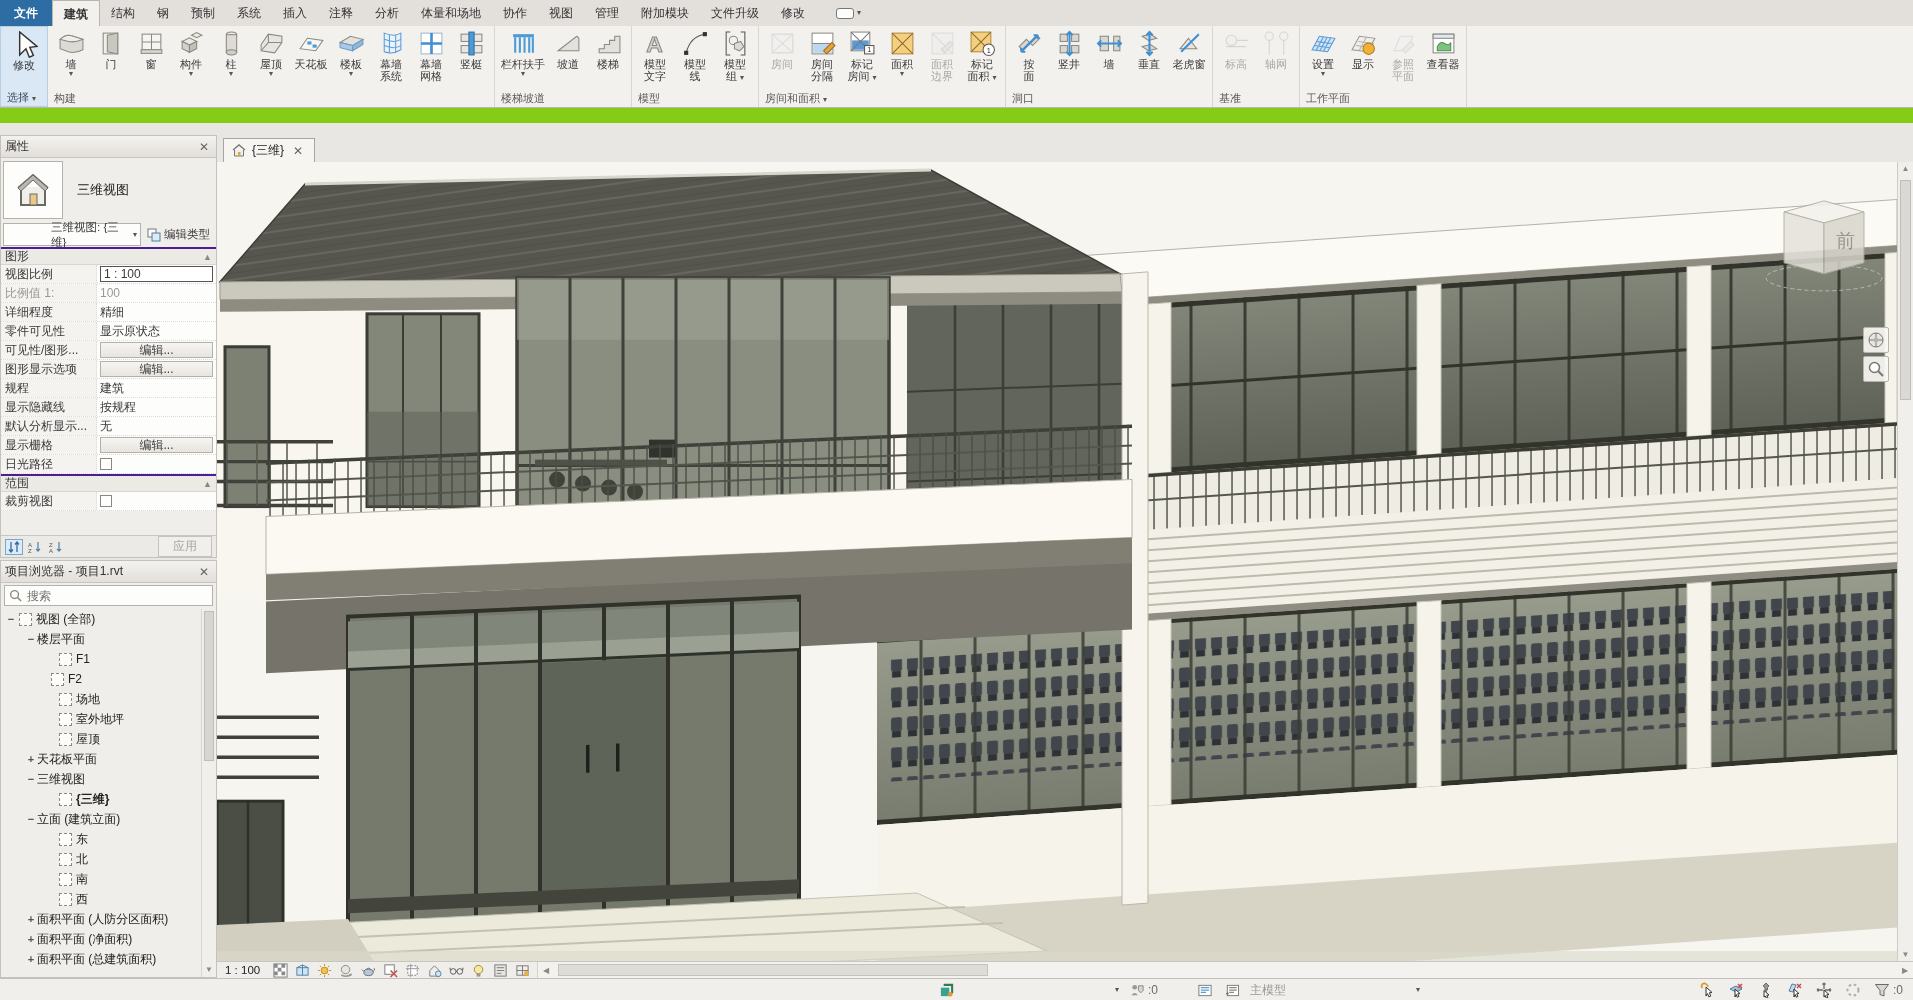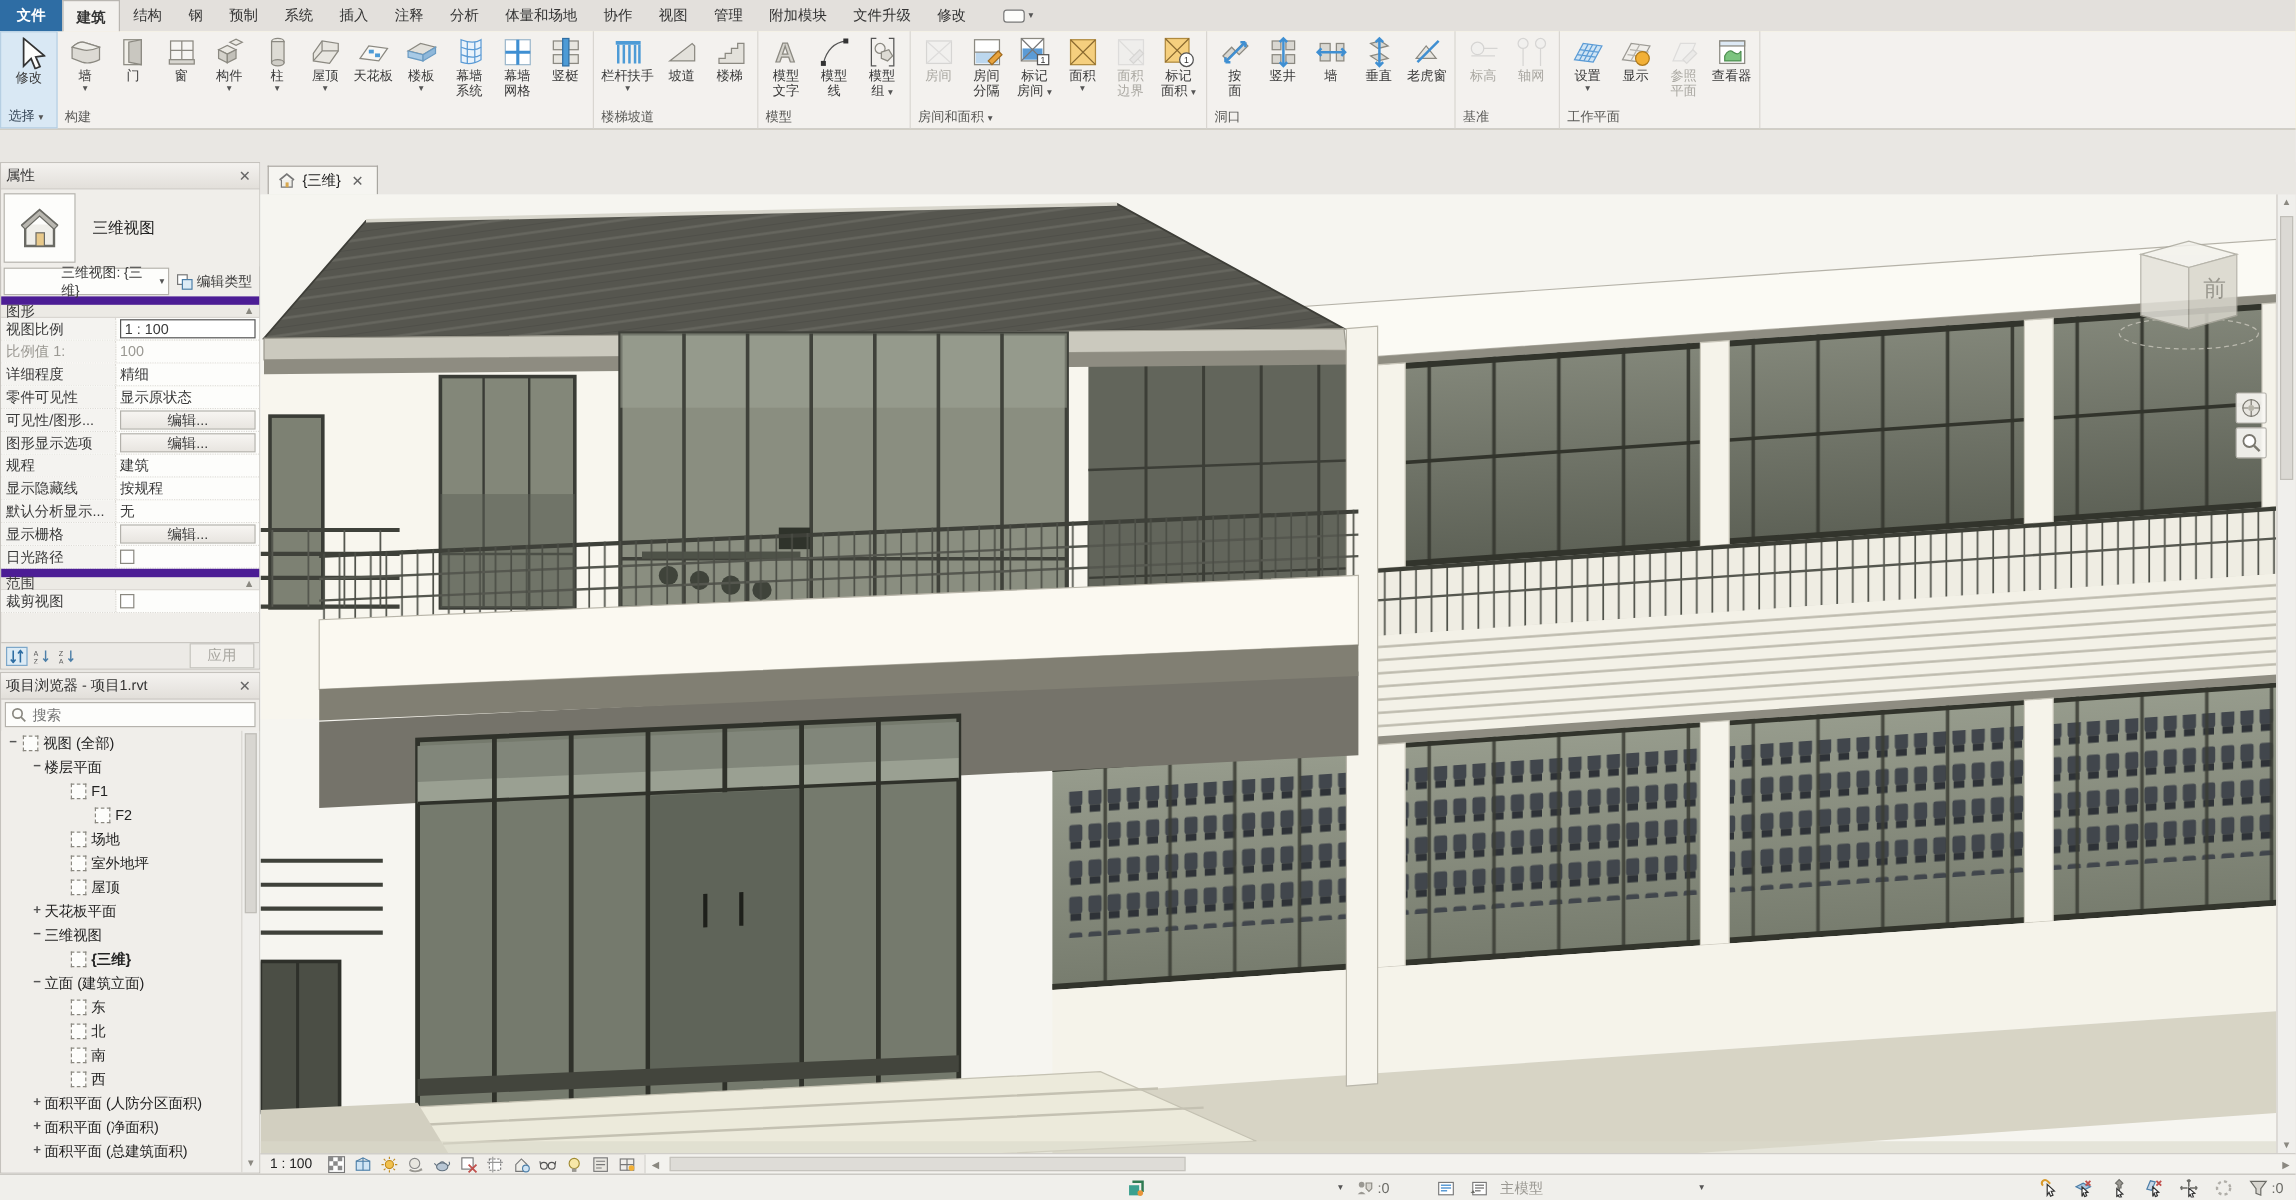--- a/index.html
+++ b/index.html
@@ -1,20 +1,20 @@
 <!DOCTYPE html>
 <html><head>
 <meta charset="utf-8">
 <style>
   * { margin:0; padding:0; box-sizing:border-box; }
   html,body { width:1913px; height:1000px; overflow:hidden; background:#e9e7e3;
     font-family:"Liberation Sans","DejaVu Sans",sans-serif; font-size:12px; color:#3a3a3a; }
 
   
-  #ribbon { position:absolute; left:0; top:0; width:1913px; height:108px; background:#fef9c3; }
+  #ribbon { position:absolute; left:0; top:0; width:1913px; height:123px; background:#84cc16; }
   #tabbar { height:26px; background:#e3e0dc; display:flex; align-items:stretch; }
   #file-tab { background:#2e6da4; color:#fff; padding:5px 14px; font-weight:bold; cursor:default; }
   .rtab { padding:5px 11px; color:#333; cursor:default; }
   .rtab.active { background:#f3f1ee; border:1px solid #b9b6b1; border-bottom:none; font-weight:bold; }
   #ribbon-opts { margin-left:14px; padding:4px 6px; color:#666; display:flex; align-items:center; gap:3px; }
   #ribbon-opts .pill { width:18px; height:11px; border:1px solid #777; border-radius:3px; background:#fdfdfb; }
   #ribbon-body { height:82px; display:flex; border-bottom:1px solid #b9b6b1; background:#f3f1ee; }
   .panel { display:flex; flex-direction:column; border-right:1px solid #d9d6d1; }
   .pbtns { flex:1; display:flex; align-items:flex-start; padding:1px 3px 0 3px; }
   .plabel { height:16px; color:#5a5a57; font-size:11px; line-height:15px; white-space:nowrap; padding:0 6px; }
@@ -36,21 +36,21 @@
               display:flex; align-items:center; padding:0 4px; font-size:12px; color:#333;gap:16px; }
   .pal-head .t { flex:1; white-space:nowrap; overflow:hidden; }
   .xbtn { width:16px; text-align:center; color:#666; font-size:12px; cursor:default; }
   #preview-row { display:flex; align-items:center; height:64px; padding:2px; background:#f0eeea; }
   #preview-box { width:60px; height:58px; background:#fdfdfb; border:1px solid #b5b2ac; display:flex; align-items:center; justify-content:center; }
   #preview-label { margin-left:14px; font-size:13px; color:#222; }
   #type-row { display:flex; height:25px; padding:1px 2px; gap:2px; }
   #type-selector { flex:1; background:#fdfdfb; border:1px solid #b5b2ac; display:flex; align-items:center; padding:0 3px; }
   #type-selector .t { flex:1; font-size:11.5px;margin-left:44px; }
   #edit-type { display:flex; align-items:center; gap:3px; border:1px solid transparent; padding:0 3px; font-size:11.5px; }
-  .sec-row { height:18px; background:#eceae5; border-top:7px solid #4c1d95; border-bottom:1px solid #d9d6d1;
+  .sec-row { height:18px; background:#eceae5; border-top:2px solid #4c1d95; border-bottom:1px solid #d9d6d1;
              display:flex; align-items:center; padding:0 4px; color:#3c3c3c; }
   .sec-row .t { flex:1; }
   .sec-row .chev { color:#8a8880; font-size:9px; }
   .prow { display:flex; height:19px; align-items:center; border-bottom:1px dotted #dcdad5; background:#fdfdfb; }
   .prow .lab { width:96px; padding-left:4px; background:#f4f3f0; align-self:stretch; display:flex; align-items:center;
                border-right:1px dotted #dcdad5; white-space:nowrap; overflow:hidden; }
   .prow .val { flex:1; padding:0 3px; display:flex; align-items:center; }
   .prow .val.muted, .prow .lab.muted { color:#9a9892; }
   .vinput { flex:1; border:1px solid #555; background:#fff; padding:0 3px; height:16px; line-height:15px; }
   .vbtn { flex:1; border:1px solid #b3b1ab; background:linear-gradient(#f7f5f2,#e8e5e0); text-align:center; height:16px; line-height:15px; }
@@ -628,21 +628,21 @@
       </div>
       <div class="titem " style="padding-left:24px">
     <span class="tog">−</span>
         <span class="tl">楼层平面</span>
       </div>
       <div class="titem " style="padding-left:44px">
     <span class="tog"></span>
         <span class="vic"></span>
         <span class="tl">F1</span>
       </div>
-      <div class="titem " style="padding-left:64px">
+      <div class="titem " style="padding-left:36px">
     <span class="tog"></span>
         <span class="vic"></span>
         <span class="tl">F2</span>
       </div>
       <div class="titem " style="padding-left:44px">
     <span class="tog"></span>
         <span class="vic"></span>
         <span class="tl">场地</span>
       </div>
       <div class="titem " style="padding-left:44px">

